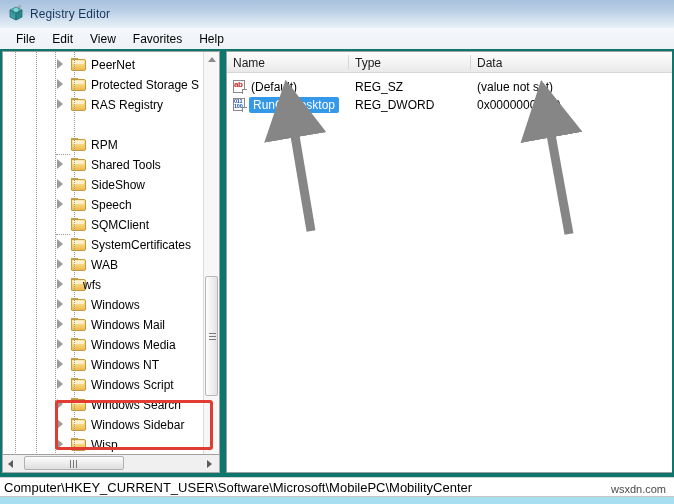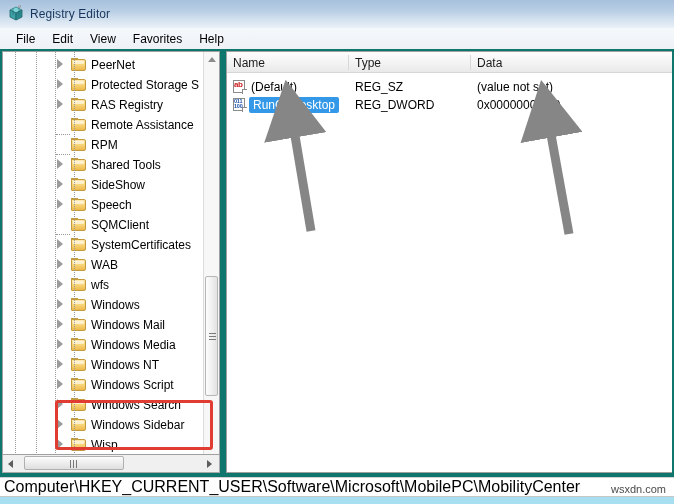--- a/index.html
+++ b/index.html
@@ -132,21 +132,21 @@
   .vicon .txt{position:absolute;left:1px;top:0px;font-size:8px;line-height:9px;font-family:"Liberation Sans",sans-serif;font-weight:bold;}
   .vicon .ab{color:#cc2222;letter-spacing:-.4px;}
   .vicon .bin{color:#1b4fa8;font-size:5.5px;line-height:5px;letter-spacing:-.2px;top:1px;}
 
   
   .statusbar{
     position:absolute;left:0;top:477px;width:674px;height:20px;
     background:#ffffff;border-top:1px solid #d2d2d2;border-bottom:1px solid #c6c6c6;
     display:flex;align-items:center;padding-left:4px;box-sizing:border-box;
   }
-  .status-text{font-size:16px;color:#000;white-space:nowrap;}
+  .status-text{font-size:13px;color:#000;white-space:nowrap;}
 
   .bottomstrip{position:absolute;left:0;top:497px;width:674px;height:7px;background:#a8dff0;}
 
   
   .redbox{
     position:absolute;border:3px solid #e03c31;border-radius:3px;
     box-sizing:border-box;pointer-events:none;
   }
   .annot-svg{position:absolute;left:0;top:0;width:674px;height:504px;pointer-events:none;}
 
@@ -223,31 +223,20 @@
             </div>
             <div class="tfolder" style="left: 68px; top: 3px;">
               <div class="fold">
                 <div class="tab"></div>
                 <div class="back"></div>
                 <div class="shine"></div>
               </div>
             </div>
             <div class="tlabel" style="left: 88px;">RAS Registry</div>
           </div>
-          <div class="trow" style="top: 63px;">
-            <div class="tstub" style="left: 53px; top: 9px; border-bottom: 1px dotted rgb(154, 154, 154);"></div>
-            <div class="tfolder" style="left: 68px; top: 3px;">
-              <div class="fold">
-                <div class="tab"></div>
-                <div class="back"></div>
-                <div class="shine"></div>
-              </div>
-            </div>
-            <div class="tlabel" style="left: 88px;">Remote Assistance</div>
-          </div>
           <div class="trow" style="top: 83px;">
             <div class="tstub" style="left: 53px; top: 9px; border-bottom: 1px dotted rgb(154, 154, 154);"></div>
             <div class="tfolder" style="left: 68px; top: 3px;">
               <div class="fold">
                 <div class="tab"></div>
                 <div class="back"></div>
                 <div class="shine"></div>
               </div>
             </div>
             <div class="tlabel" style="left: 88px;">RPM</div>
@@ -332,21 +321,21 @@
             <div class="tarrow" style="left: 54px; top: 4px;">
               <div class="tri-right-b" style="left:0;top:0;"></div>
             </div>
             <div class="tfolder" style="left: 68px; top: 3px;">
               <div class="fold">
                 <div class="tab"></div>
                 <div class="back"></div>
                 <div class="shine"></div>
               </div>
             </div>
-            <div class="tlabel" style="left: 88px;">wfs</div>
+            <div class="tlabel" style="left: 80px;">wfs</div>
           </div>
           <div class="trow" style="top: 243px;">
             <div class="tarrow" style="left: 54px; top: 4px;">
               <div class="tri-right-b" style="left:0;top:0;"></div>
             </div>
             <div class="tfolder" style="left: 68px; top: 3px;">
               <div class="fold">
                 <div class="tab"></div>
                 <div class="back"></div>
                 <div class="shine"></div>

